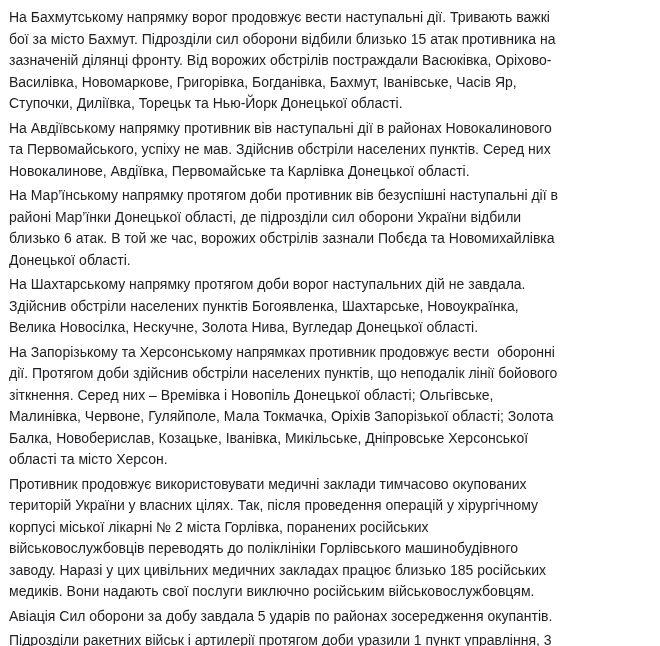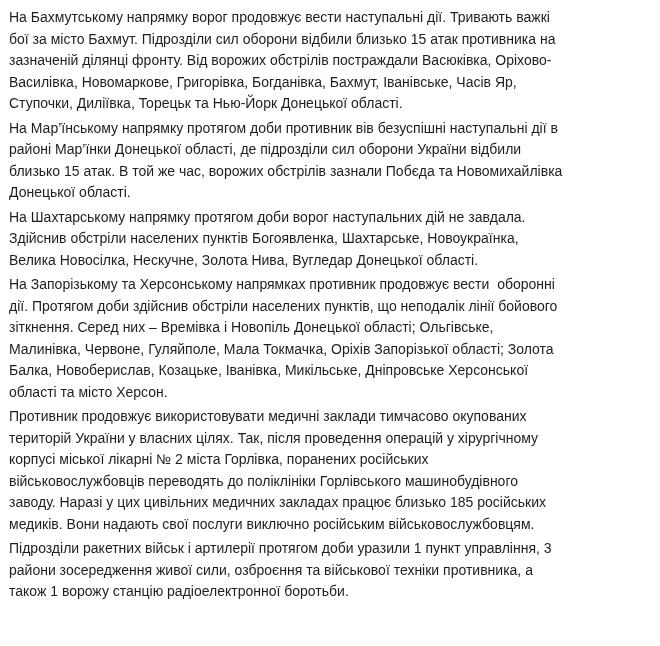--- a/index.html
+++ b/index.html
@@ -28,24 +28,26 @@
     white-space: pre-wrap;       
     overflow-wrap: break-word;
   }
 </style>
 </head>
 <body style="background: rgb(255, 255, 255);">
 
 <main class="post" style="color: rgb(28, 30, 33); background: rgb(255, 255, 255);">
   <p>На Бахмутському напрямку ворог продовжує вести наступальні дії. Тривають важкі бої за місто Бахмут. Підрозділи сил оборони відбили близько 15 атак противника на зазначеній ділянці фронту. Від ворожих обстрілів постраждали Васюківка, Оріхово-Василівка, Новомаркове, Григорівка, Богданівка, Бахмут, Іванівське, Часів Яр, Ступочки, Диліївка, Торецьк та Нью-Йорк Донецької області.</p>
 
+  <p>На Авдіївському напрямку противник вів наступальні дії в районах Новокалинового та Первомайського, успіху не мав. Здійснив обстріли населених пунктів. Серед них Новокалинове, Авдіївка, Первомайське та Карлівка Донецької області.</p>
 
-  <p>На Мар’їнському напрямку протягом доби противник вів безуспішні наступальні дії в районі Мар’їнки Донецької області, де підрозділи сил оборони України відбили близько 15 атак. В той же час, ворожих обстрілів зазнали Побєда та Новомихайлівка Донецької області.</p>
+  <p>На Мар’їнському напрямку протягом доби противник вів безуспішні наступальні дії в районі Мар’їнки Донецької області, де підрозділи сил оборони України відбили близько 6 атак. В той же час, ворожих обстрілів зазнали Побєда та Новомихайлівка Донецької області.</p>
 
   <p>На Шахтарському напрямку протягом доби ворог наступальних дій не завдала. Здійснив обстріли населених пунктів Богоявленка, Шахтарське, Новоукраїнка, Велика Новосілка, Нескучне, Золота Нива, Вугледар Донецької області.</p>
 
   <p>На Запорізькому та Херсонському напрямках противник продовжує вести  оборонні дії. Протягом доби здійснив обстріли населених пунктів, що неподалік лінії бойового зіткнення. Серед них – Времівка і Новопіль Донецької області; Ольгівське, Малинівка, Червоне, Гуляйполе, Мала Токмачка, Оріхів Запорізької області; Золота Балка, Новоберислав, Козацьке, Іванівка, Микільське, Дніпровське Херсонської області та місто Херсон.</p>
 
   <p>Противник продовжує використовувати медичні заклади тимчасово окупованих територій України у власних цілях. Так, після проведення операцій у хірургічному корпусі міської лікарні № 2 міста Горлівка, поранених російських військовослужбовців переводять до поліклініки Горлівського машинобудівного заводу. Наразі у цих цивільних медичних закладах працює близько 185 російських медиків. Вони надають свої послуги виключно російським військовослужбовцям.</p>
 
+  <p>Авіація Сил оборони за добу завдала 5 ударів по районах зосередження окупантів.</p>
 
   <p>Підрозділи ракетних військ і артилерії протягом доби уразили 1 пункт управління, 3 райони зосередження живої сили, озброєння та військової техніки противника, а також 1 ворожу станцію радіоелектронної боротьби.</p>
 </main>
 
 </body></html>

